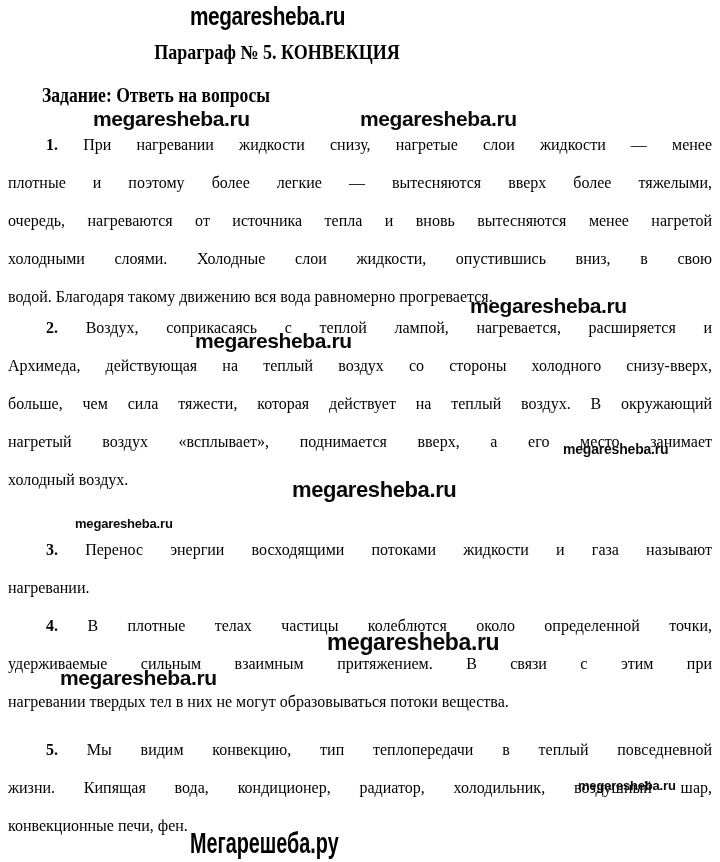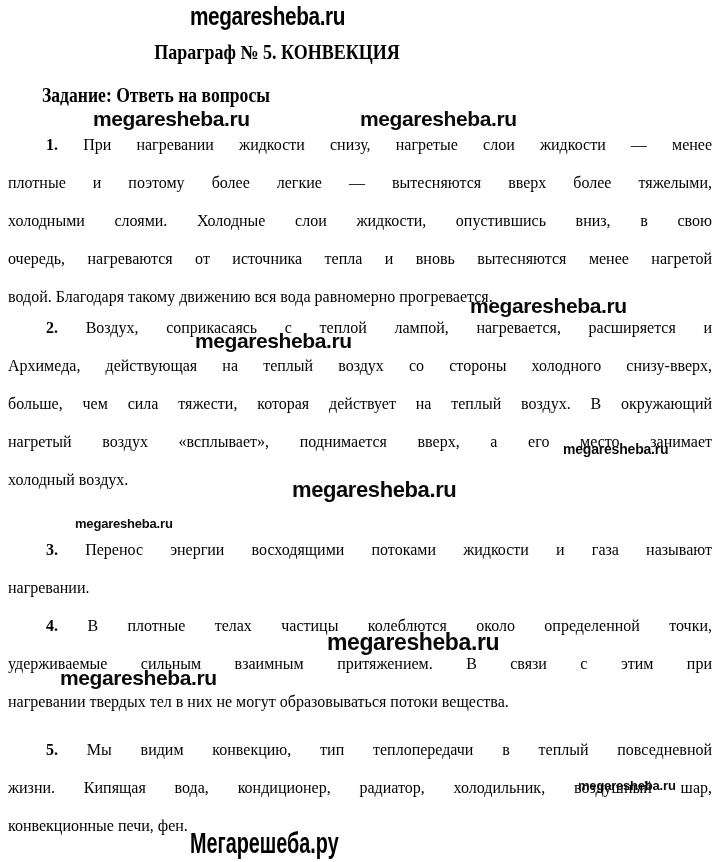--- a/index.html
+++ b/index.html
@@ -92,22 +92,22 @@
 <div class="abs wm wm-6">megaresheba.ru</div>
 <div class="abs wm wm-7">megaresheba.ru</div>
 <div class="abs wm wm-8">megaresheba.ru</div>
 <div class="abs wm wm-9">megaresheba.ru</div>
 <div class="abs wm wm-10">megaresheba.ru</div>
 
 <div class="abs para" style="top:126px">
   <div class="line indent"><span class="pnum">1.</span>
     <span>При нагревании жидкости снизу, нагретые слои жидкости — менее</span></div>
   <div class="line">плотные и поэтому более легкие — вытесняются вверх более тяжелыми,</div>
+  <div class="line">очередь, нагреваются от источника тепла и вновь вытесняются менее нагретой</div>
   <div class="line">холодными слоями. Холодные слои жидкости, опустившись вниз, в свою</div>
-  <div class="line">очередь, нагреваются от источника тепла и вновь вытесняются менее нагретой</div>
   <div class="line last">водой. Благодаря такому движению вся вода равномерно прогревается.</div>
 </div>
 
 <div class="abs para" style="top:309px">
   <div class="line indent"><span class="pnum">2.</span>
     <span>Воздух, соприкасаясь с теплой лампой, нагревается, расширяется и</span></div>
   <div class="line">Архимеда, действующая на теплый воздух со стороны холодного снизу-вверх,</div>
   <div class="line">больше, чем сила тяжести, которая действует на теплый воздух. В окружающий</div>
   <div class="line">нагретый воздух «всплывает», поднимается вверх, а его место занимает</div>
   <div class="line last">холодный воздух.</div>

